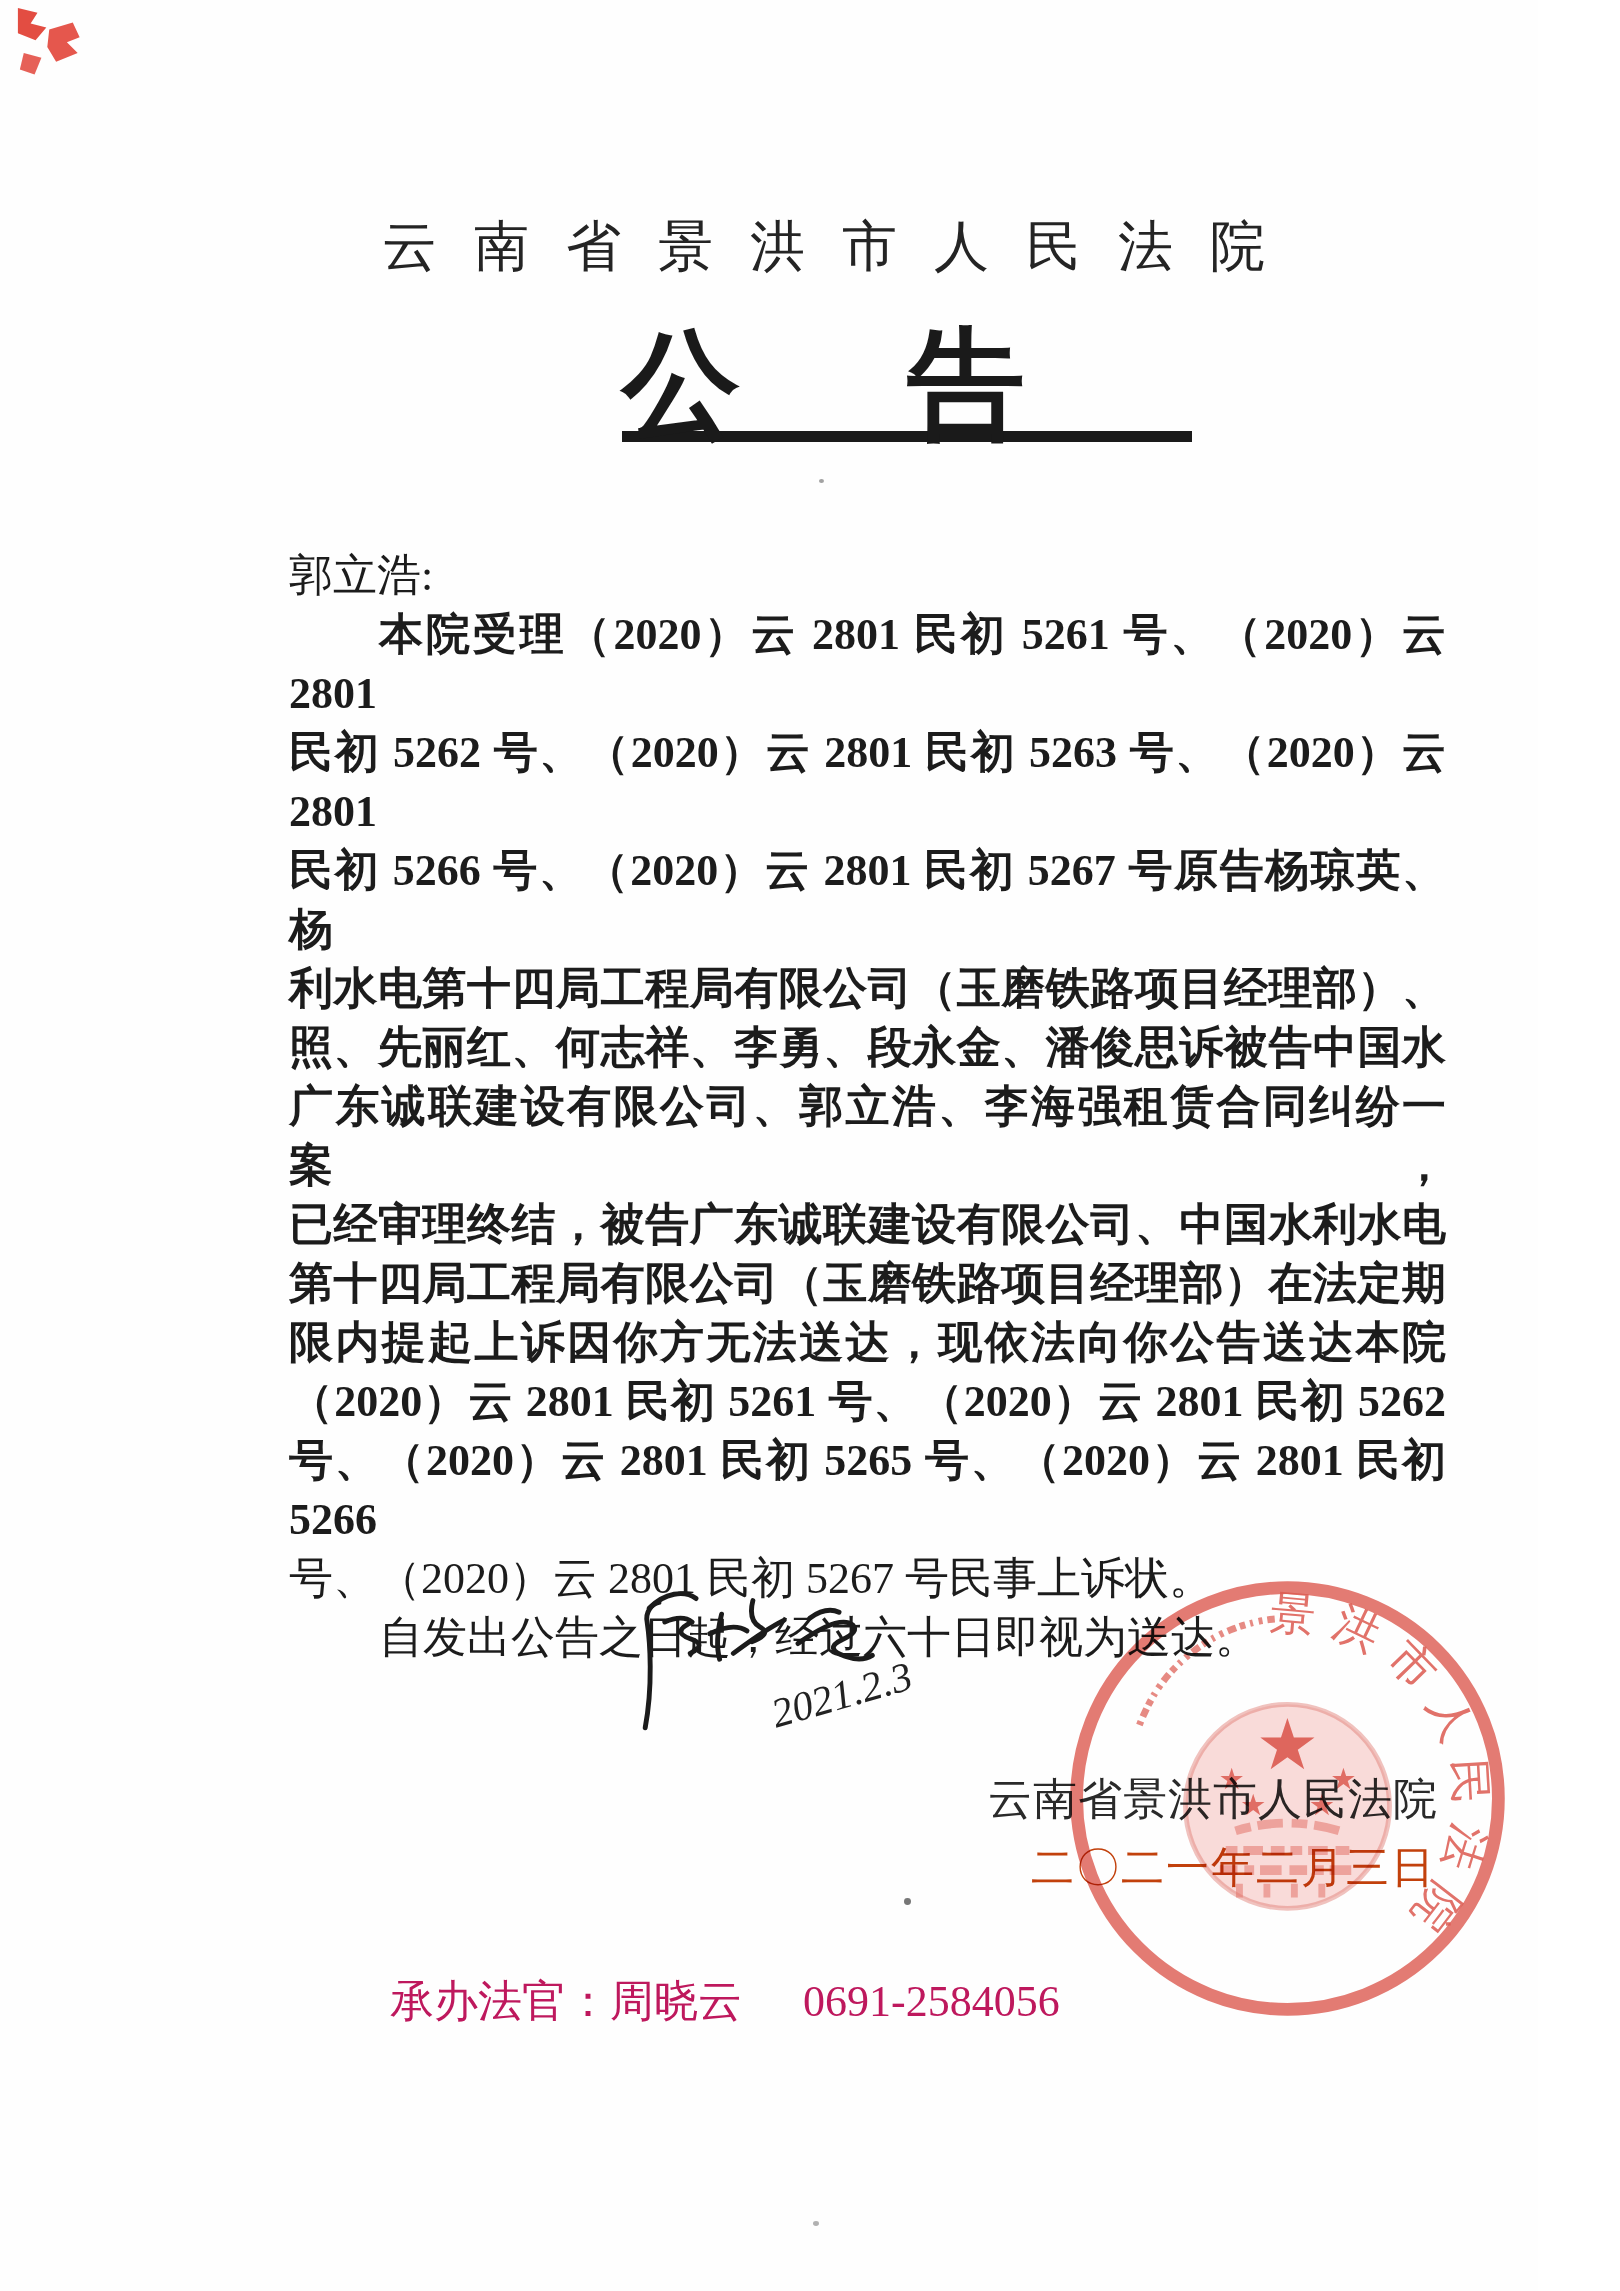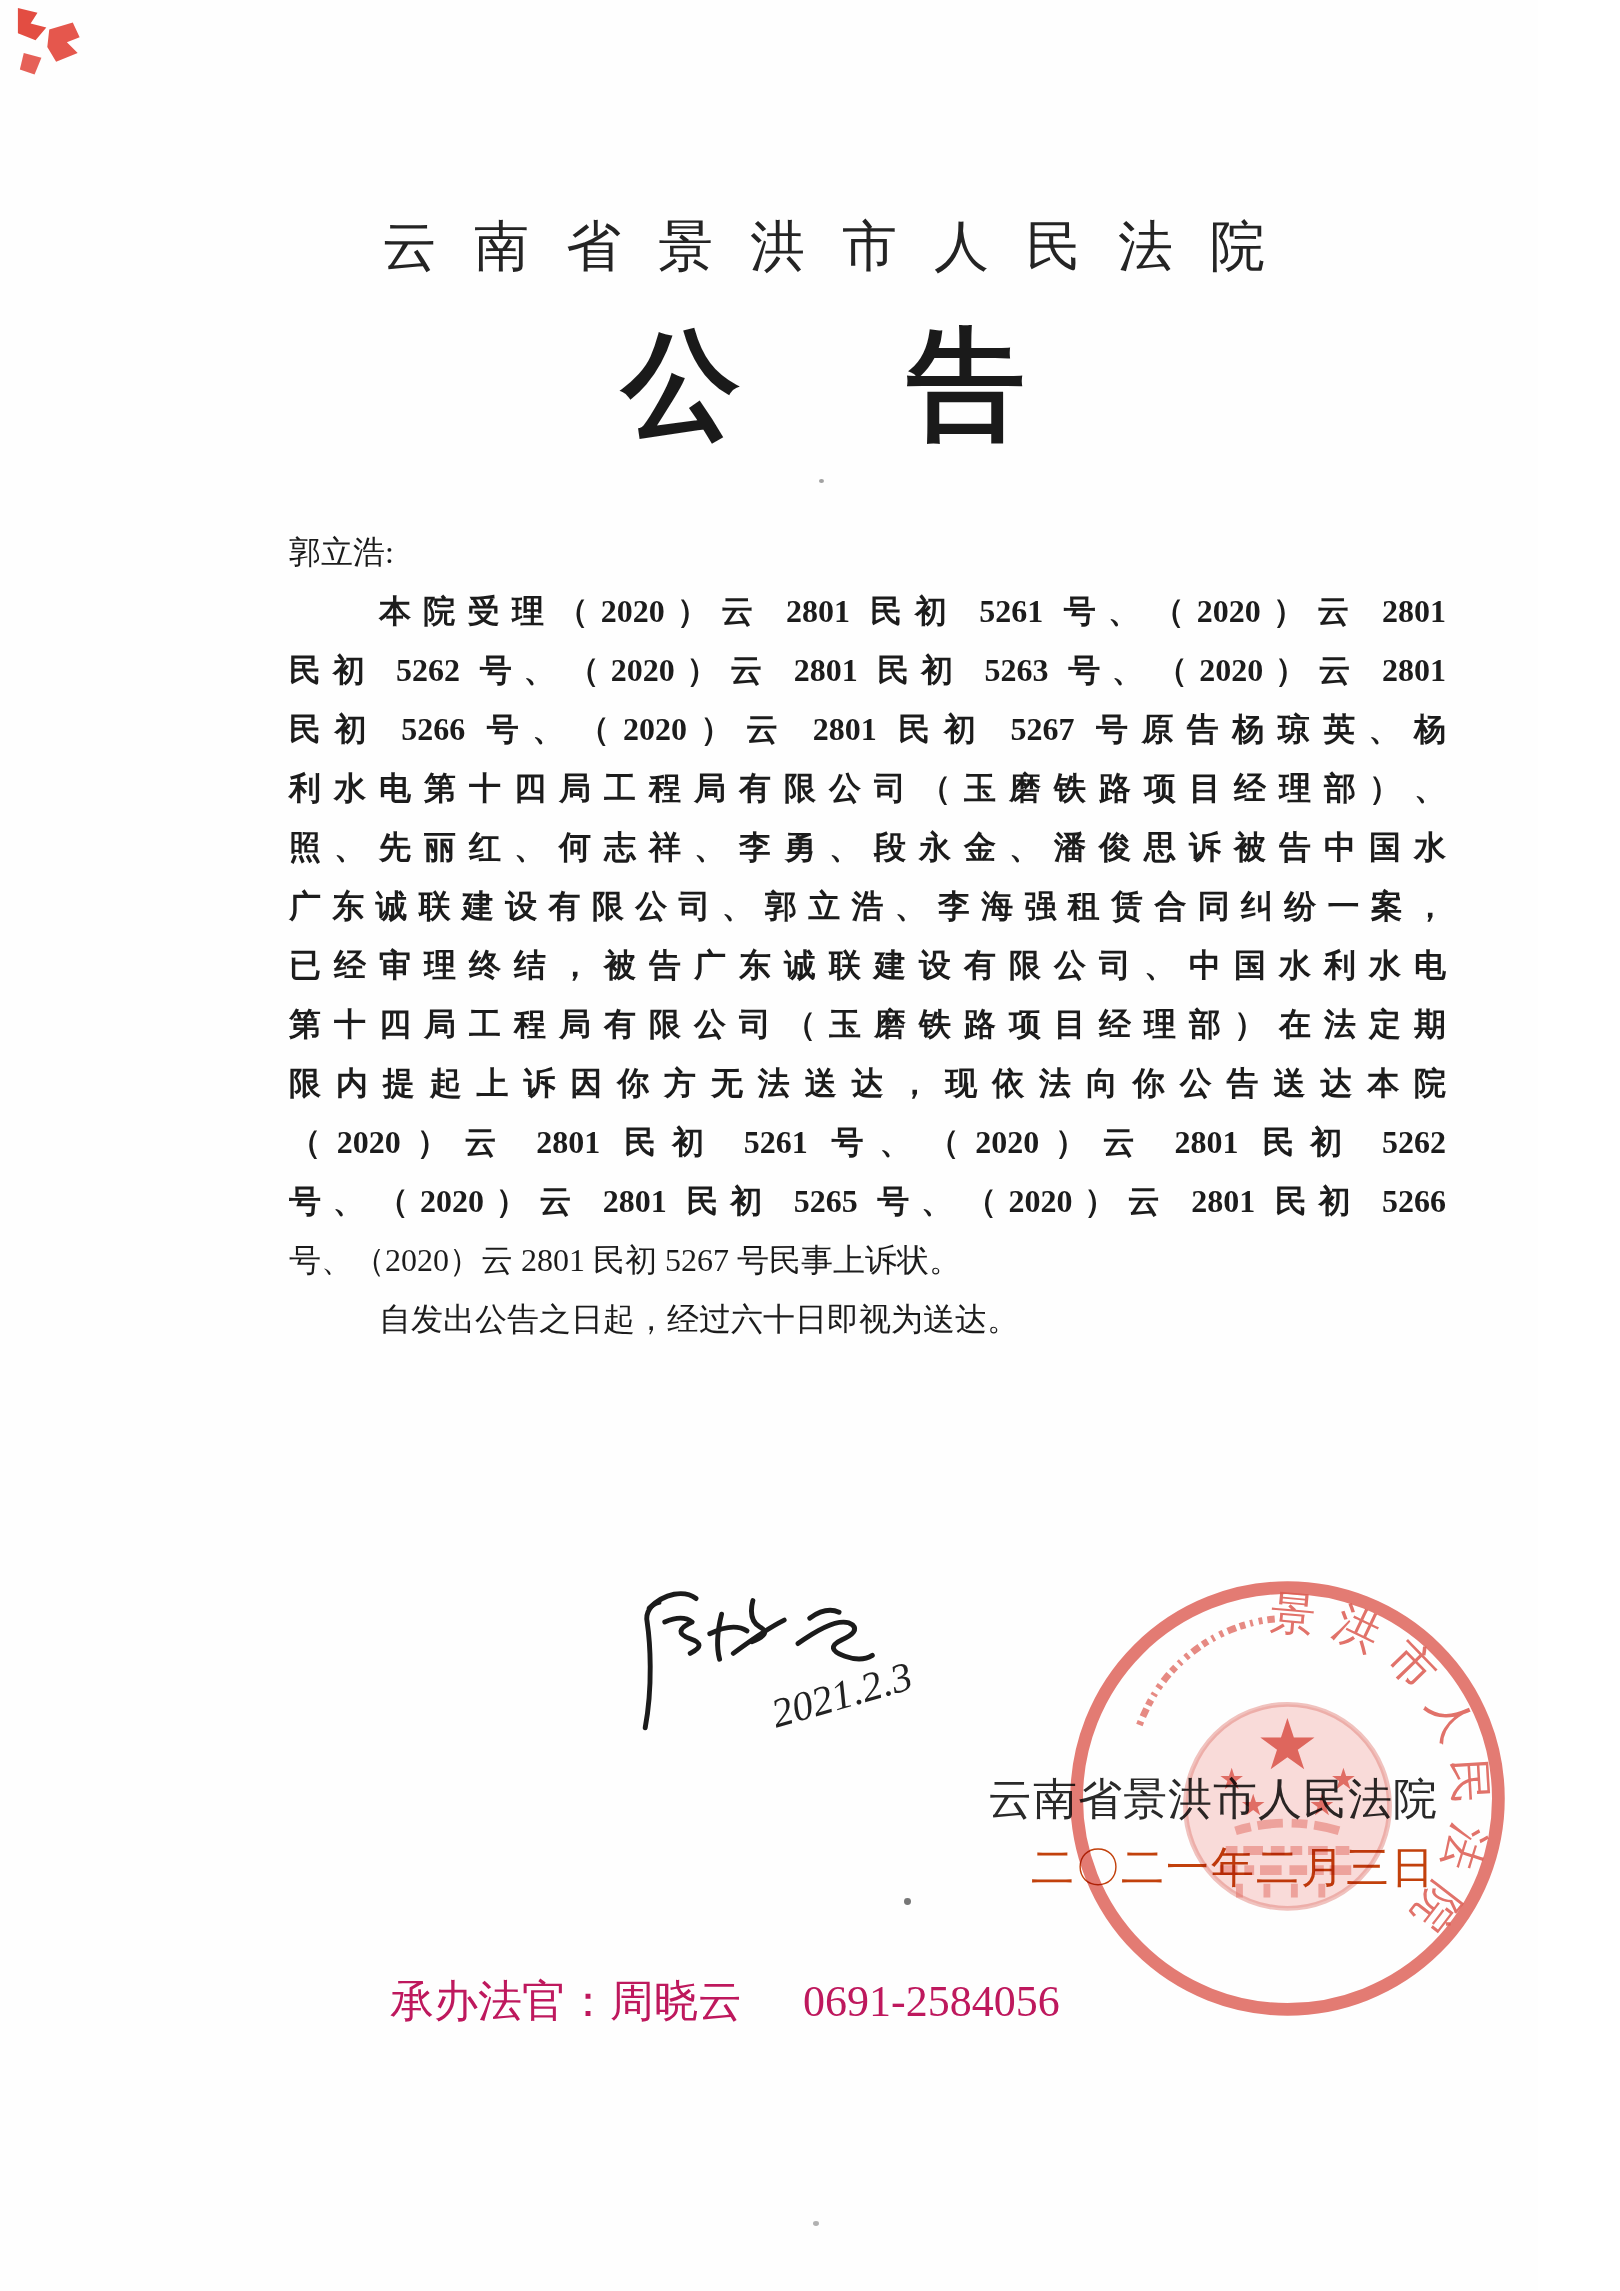--- a/index.html
+++ b/index.html
@@ -39,27 +39,28 @@
     position: absolute;
     left: 245px; top: 306px;
     width: 1157px;
     text-align: center;
     font-size: 118px;
     font-weight: 700;
     letter-spacing: 167px;
     text-indent: 167px;
     color: #1a1a1a;
     white-space: nowrap;
+    text-decoration: underline;
   }
   
   .body-block {
     position: absolute;
-    left: 289px; top: 523px;
+    left: 289px; top: 546px;
     width: 1157px;
-    font-size: 32px;
+    font-size: 44px;
     line-height: 59px;
     color: #1c1c1c;
   }
   .line { white-space: nowrap; }
   .line.fill {
     white-space: normal;
     text-align: justify;
     text-align-last: justify;
     font-weight: bold;
   }

